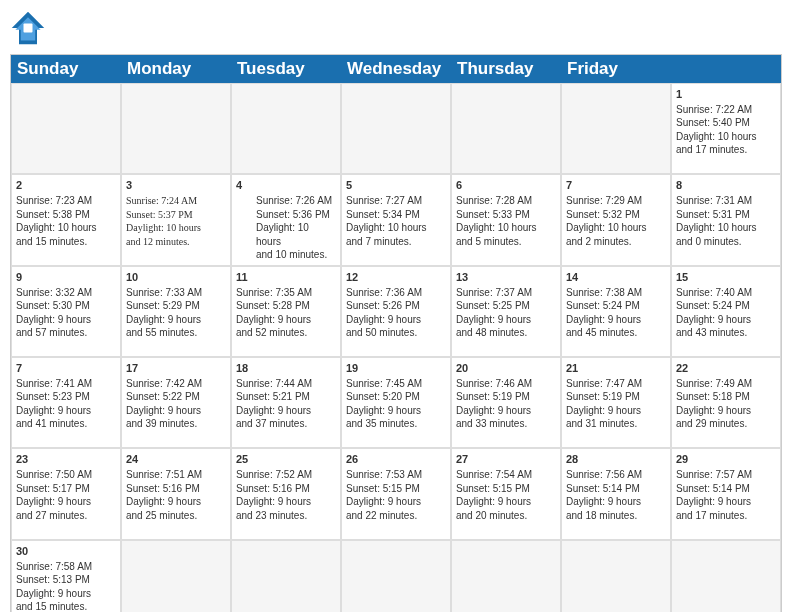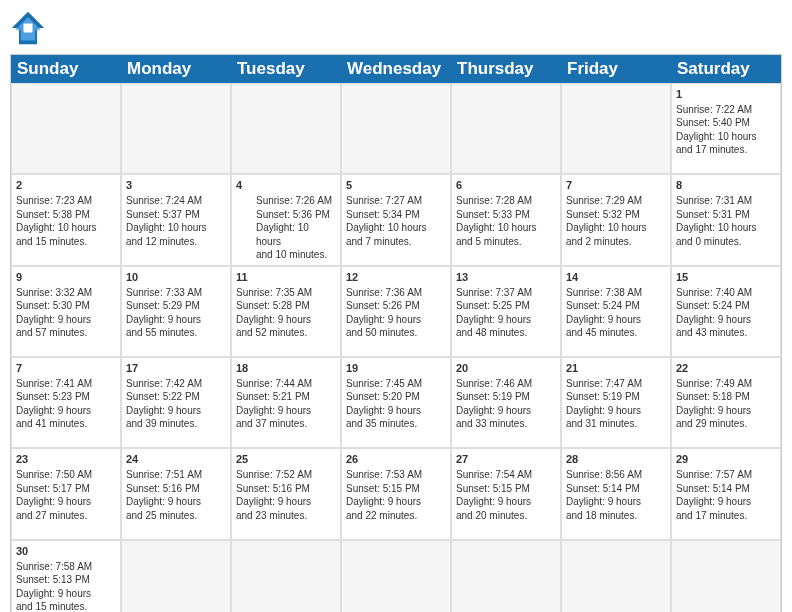--- a/index.html
+++ b/index.html
@@ -126,21 +126,20 @@
   </div>
 
   <div class="calendar">
     <div class="cal-header">
     <div class="cal-header-cell">Sunday</div>
         <div class="cal-header-cell">Monday</div>
         <div class="cal-header-cell">Tuesday</div>
         <div class="cal-header-cell">Wednesday</div>
         <div class="cal-header-cell">Thursday</div>
         <div class="cal-header-cell">Friday</div>
-        <div class="cal-header-cell">Saturday</div>
       </div>
     <div class="cal-body" style="grid-template-rows: repeat(6, 1fr);">
     <div class="cal-cell empty"></div>
         <div class="cal-cell empty"></div>
         <div class="cal-cell empty"></div>
         <div class="cal-cell empty"></div>
         <div class="cal-cell empty"></div>
         <div class="cal-cell empty"></div>
         <div class="cal-cell">
           <span class="day-num">1</span>
@@ -151,21 +150,21 @@
         </div>
         <div class="cal-cell">
           <span class="day-num">2</span>
           <div class="cell-text" style="white-space: pre-line;">Sunrise: 7:23 AM
 Sunset: 5:38 PM
 Daylight: 10 hours
 and 15 minutes.</div>
         </div>
         <div class="cal-cell">
           <span class="day-num">3</span>
-          <div class="cell-text" style="white-space: pre-line;">Sunrise: 7:24 AM
+          <div class="cell-text" style="white-space: pre-line; font-family: Liberation Serif, serif;">Sunrise: 7:24 AM
 Sunset: 5:37 PM
 Daylight: 10 hours
 and 12 minutes.</div>
         </div>
         <div class="cal-cell">
           <span class="day-num">4</span>
           <div class="cell-text" style="white-space: pre-line; margin-left: 20px;">Sunrise: 7:26 AM
 Sunset: 5:36 PM
 Daylight: 10 hours
 and 10 minutes.</div>
@@ -326,21 +325,21 @@
         </div>
         <div class="cal-cell">
           <span class="day-num">27</span>
           <div class="cell-text" style="white-space: pre-line;">Sunrise: 7:54 AM
 Sunset: 5:15 PM
 Daylight: 9 hours
 and 20 minutes.</div>
         </div>
         <div class="cal-cell">
           <span class="day-num">28</span>
-          <div class="cell-text" style="white-space: pre-line;">Sunrise: 8:56 AM
+          <div class="cell-text" style="white-space: pre-line;">Sunrise: 7:56 AM
 Sunset: 5:14 PM
 Daylight: 9 hours
 and 18 minutes.</div>
         </div>
         <div class="cal-cell">
           <span class="day-num">29</span>
           <div class="cell-text" style="white-space: pre-line;">Sunrise: 7:57 AM
 Sunset: 5:14 PM
 Daylight: 9 hours
 and 17 minutes.</div>

